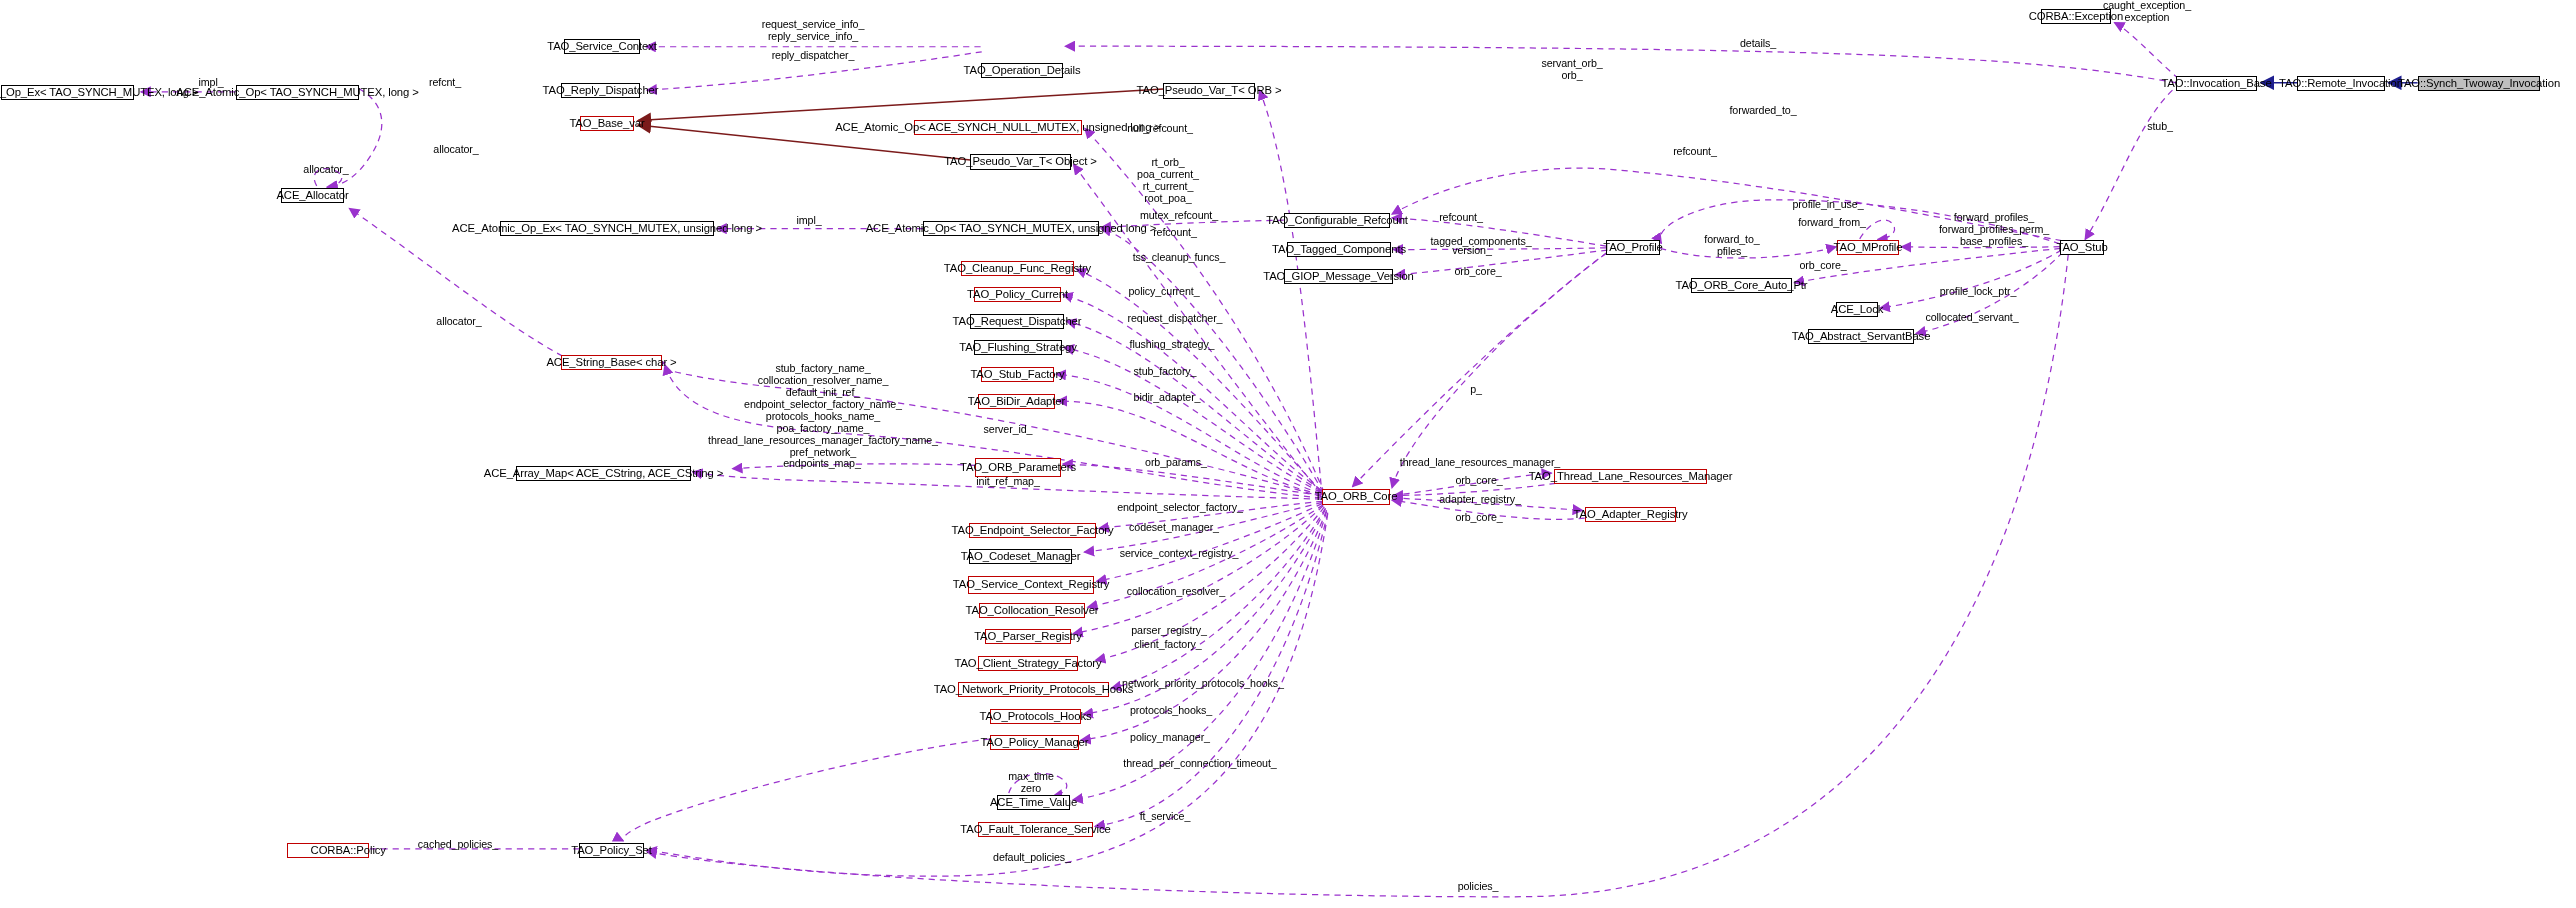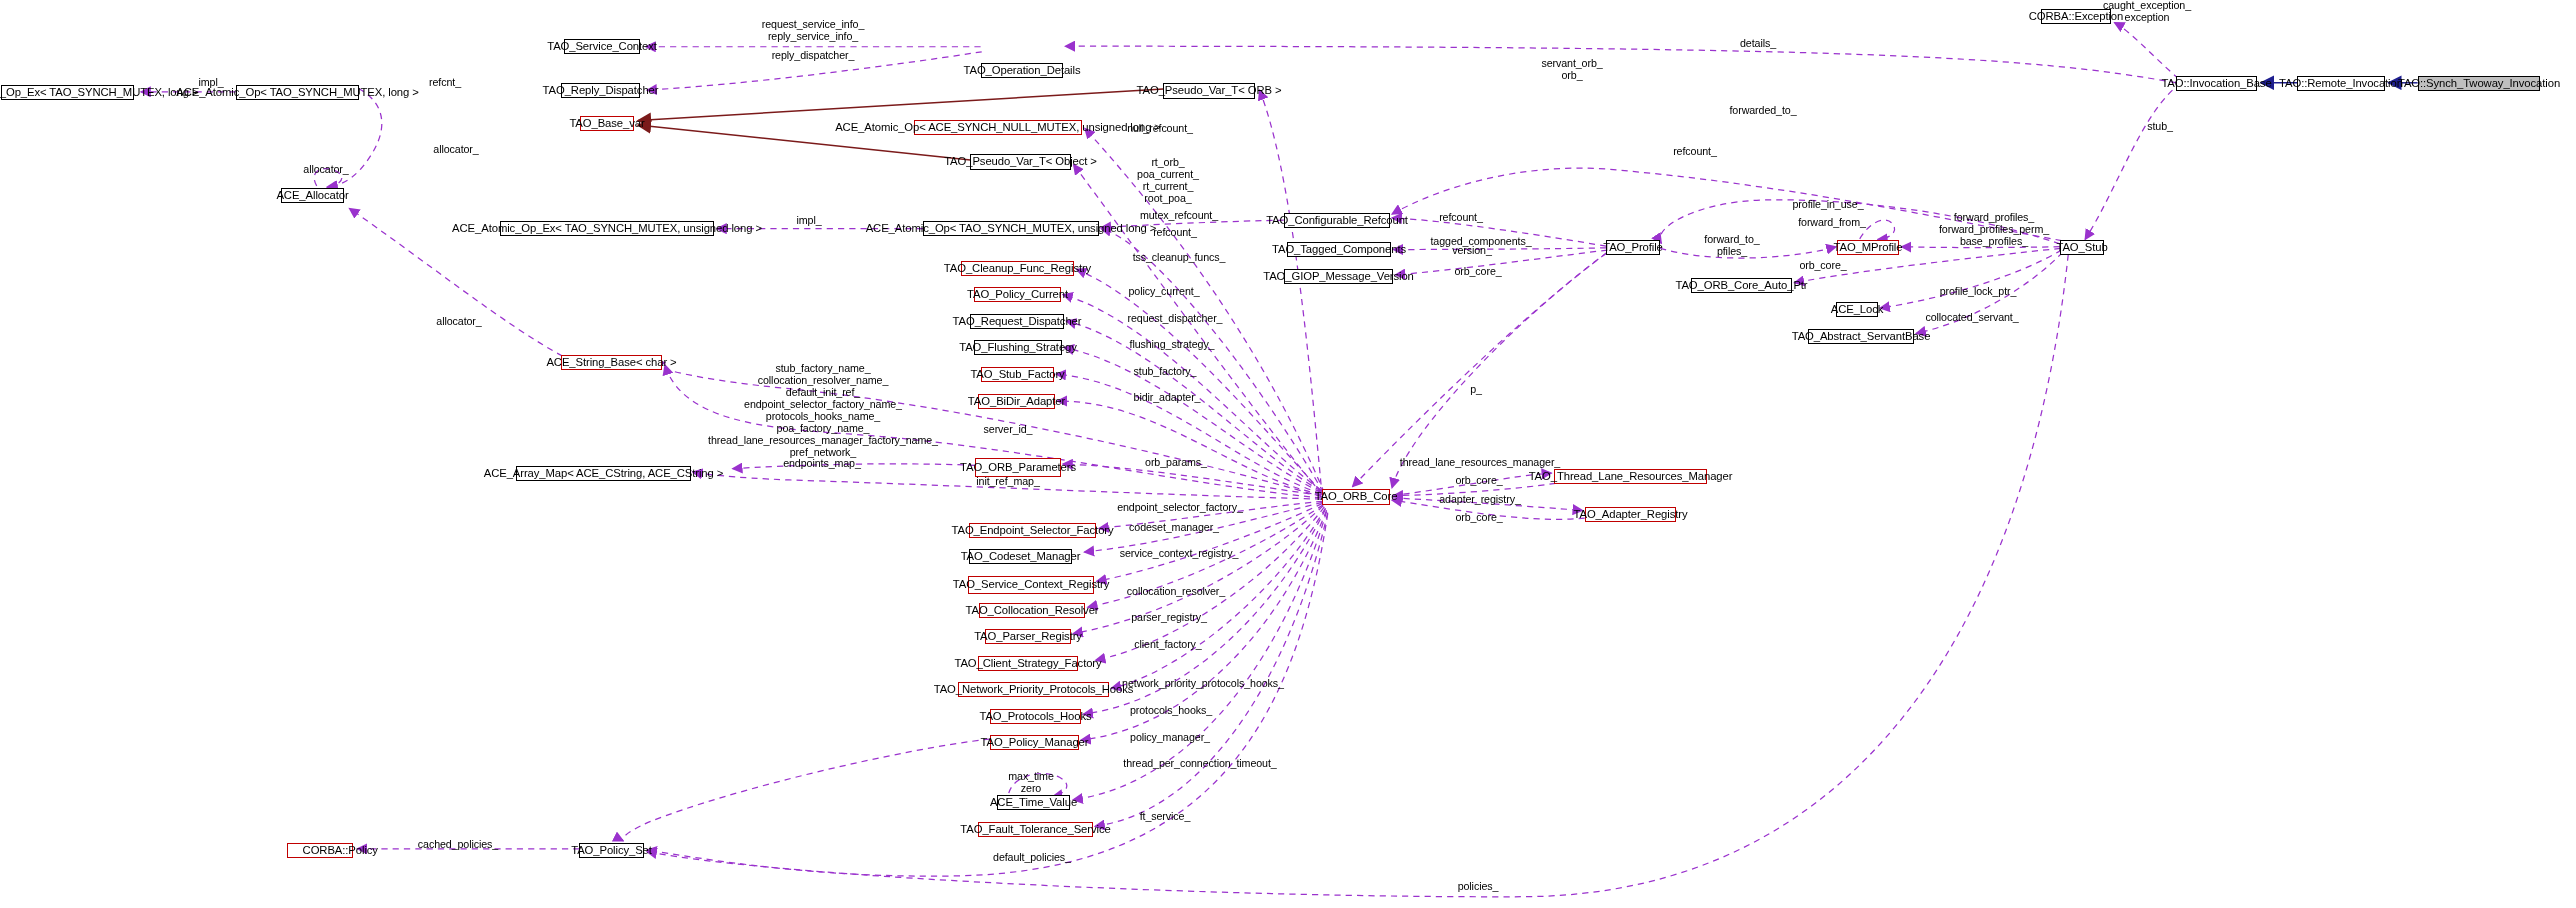--- a/index.html
+++ b/index.html
@@ -185,21 +185,21 @@
       <div class="node" style="left: 969px; top: 549px; width: 103px; height: 14.7px;">TAO_Codeset_Manager</div>
       <div class="node red" style="left: 968px; top: 576px; width: 126px; height: 18px;">TAO_Service_Context_Registry</div>
       <div class="node red" style="left: 979px; top: 603px; width: 106px; height: 14.7px;">TAO_Collocation_Resolver</div>
       <div class="node red" style="left: 985px; top: 629px; width: 86px; height: 14.7px;">TAO_Parser_Registry</div>
       <div class="node red" style="left: 978px; top: 656px; width: 100px; height: 14.7px;">TAO_Client_Strategy_Factory</div>
       <div class="node red" style="left: 958px; top: 682px; width: 151px; height: 14.7px;">TAO_Network_Priority_Protocols_Hooks</div>
       <div class="node red" style="left: 990px; top: 709px; width: 91px; height: 14.7px; text-align: right;">TAO_Protocols_Hooks</div>
       <div class="node red" style="left: 990px; top: 735px; width: 89px; height: 14.7px;">TAO_Policy_Manager</div>
       <div class="node" style="left: 997px; top: 795px; width: 73px; height: 14.7px;">ACE_Time_Value</div>
       <div class="node red" style="left: 978px; top: 822px; width: 115px; height: 14.7px;">TAO_Fault_Tolerance_Service</div>
-      <div class="node red" style="left: 287px; top: 843px; width: 66px; height: 14.7px; padding-left: 45px;">CORBA::Policy</div>
+      <div class="node red" style="left: 287px; top: 843px; width: 82px; height: 14.7px; padding-left: 45px;">CORBA::Policy</div>
       <div class="node" style="left: 579px; top: 843px; width: 65px; height: 14.7px;">TAO_Policy_Set</div>
       <div class="node" style="left: 2041px; top: 9px; width: 70px; height: 14.7px;">CORBA::Exception</div>
       <div class="node" style="left: 2176px; top: 76px; width: 81px; height: 14.7px;">TAO::Invocation_Base</div>
       <div class="node" style="left: 2297px; top: 76px; width: 88px; height: 14.7px;">TAO::Remote_Invocation</div>
       <div class="node highlight" style="left: 2418px; top: 76px; width: 122px; height: 14.7px;">TAO::Synch_Twoway_Invocation</div>
     </div>
   <div id="labels">
       <div class="edge-label" style="left: 211px; top: 82px;">impl_</div>
       <div class="edge-label" style="left: 445px; top: 82px;">refcnt_</div>
       <div class="edge-label" style="left: 813px; top: 30px;">request_service_info_
@@ -257,21 +257,21 @@
       <div class="edge-label" style="left: 1176px; top: 462px;">orb_params_</div>
       <div class="edge-label" style="left: 1008px; top: 481px;">init_ref_map_</div>
       <div class="edge-label" style="left: 1480px; top: 462px;">thread_lane_resources_manager_</div>
       <div class="edge-label" style="left: 1479px; top: 480px;">orb_core_</div>
       <div class="edge-label" style="left: 1480px; top: 499px;">adapter_registry_</div>
       <div class="edge-label" style="left: 1479px; top: 517px;">orb_core_</div>
       <div class="edge-label" style="left: 1180px; top: 507px;">endpoint_selector_factory_</div>
       <div class="edge-label" style="left: 1174px; top: 527px;">codeset_manager_</div>
       <div class="edge-label" style="left: 1179px; top: 553px;">service_context_registry_</div>
       <div class="edge-label" style="left: 1176px; top: 591px;">collocation_resolver_</div>
-      <div class="edge-label" style="left: 1169px; top: 617px;">parser_registry_</div>
+      <div class="edge-label" style="left: 1169px; top: 630px;">parser_registry_</div>
       <div class="edge-label" style="left: 1168px; top: 644px;">client_factory_</div>
       <div class="edge-label" style="left: 1203px; top: 683px;">network_priority_protocols_hooks_</div>
       <div class="edge-label" style="left: 1171px; top: 710px;">protocols_hooks_</div>
       <div class="edge-label" style="left: 1170px; top: 737px;">policy_manager_</div>
       <div class="edge-label" style="left: 1200px; top: 763px;">thread_per_connection_timeout_</div>
       <div class="edge-label" style="left: 1031px; top: 782px;">max_time
 zero</div>
       <div class="edge-label" style="left: 1165px; top: 816px;">ft_service_</div>
       <div class="edge-label" style="left: 1032px; top: 857px;">default_policies_</div>
       <div class="edge-label" style="left: 458px; top: 844px;">cached_policies_</div>

